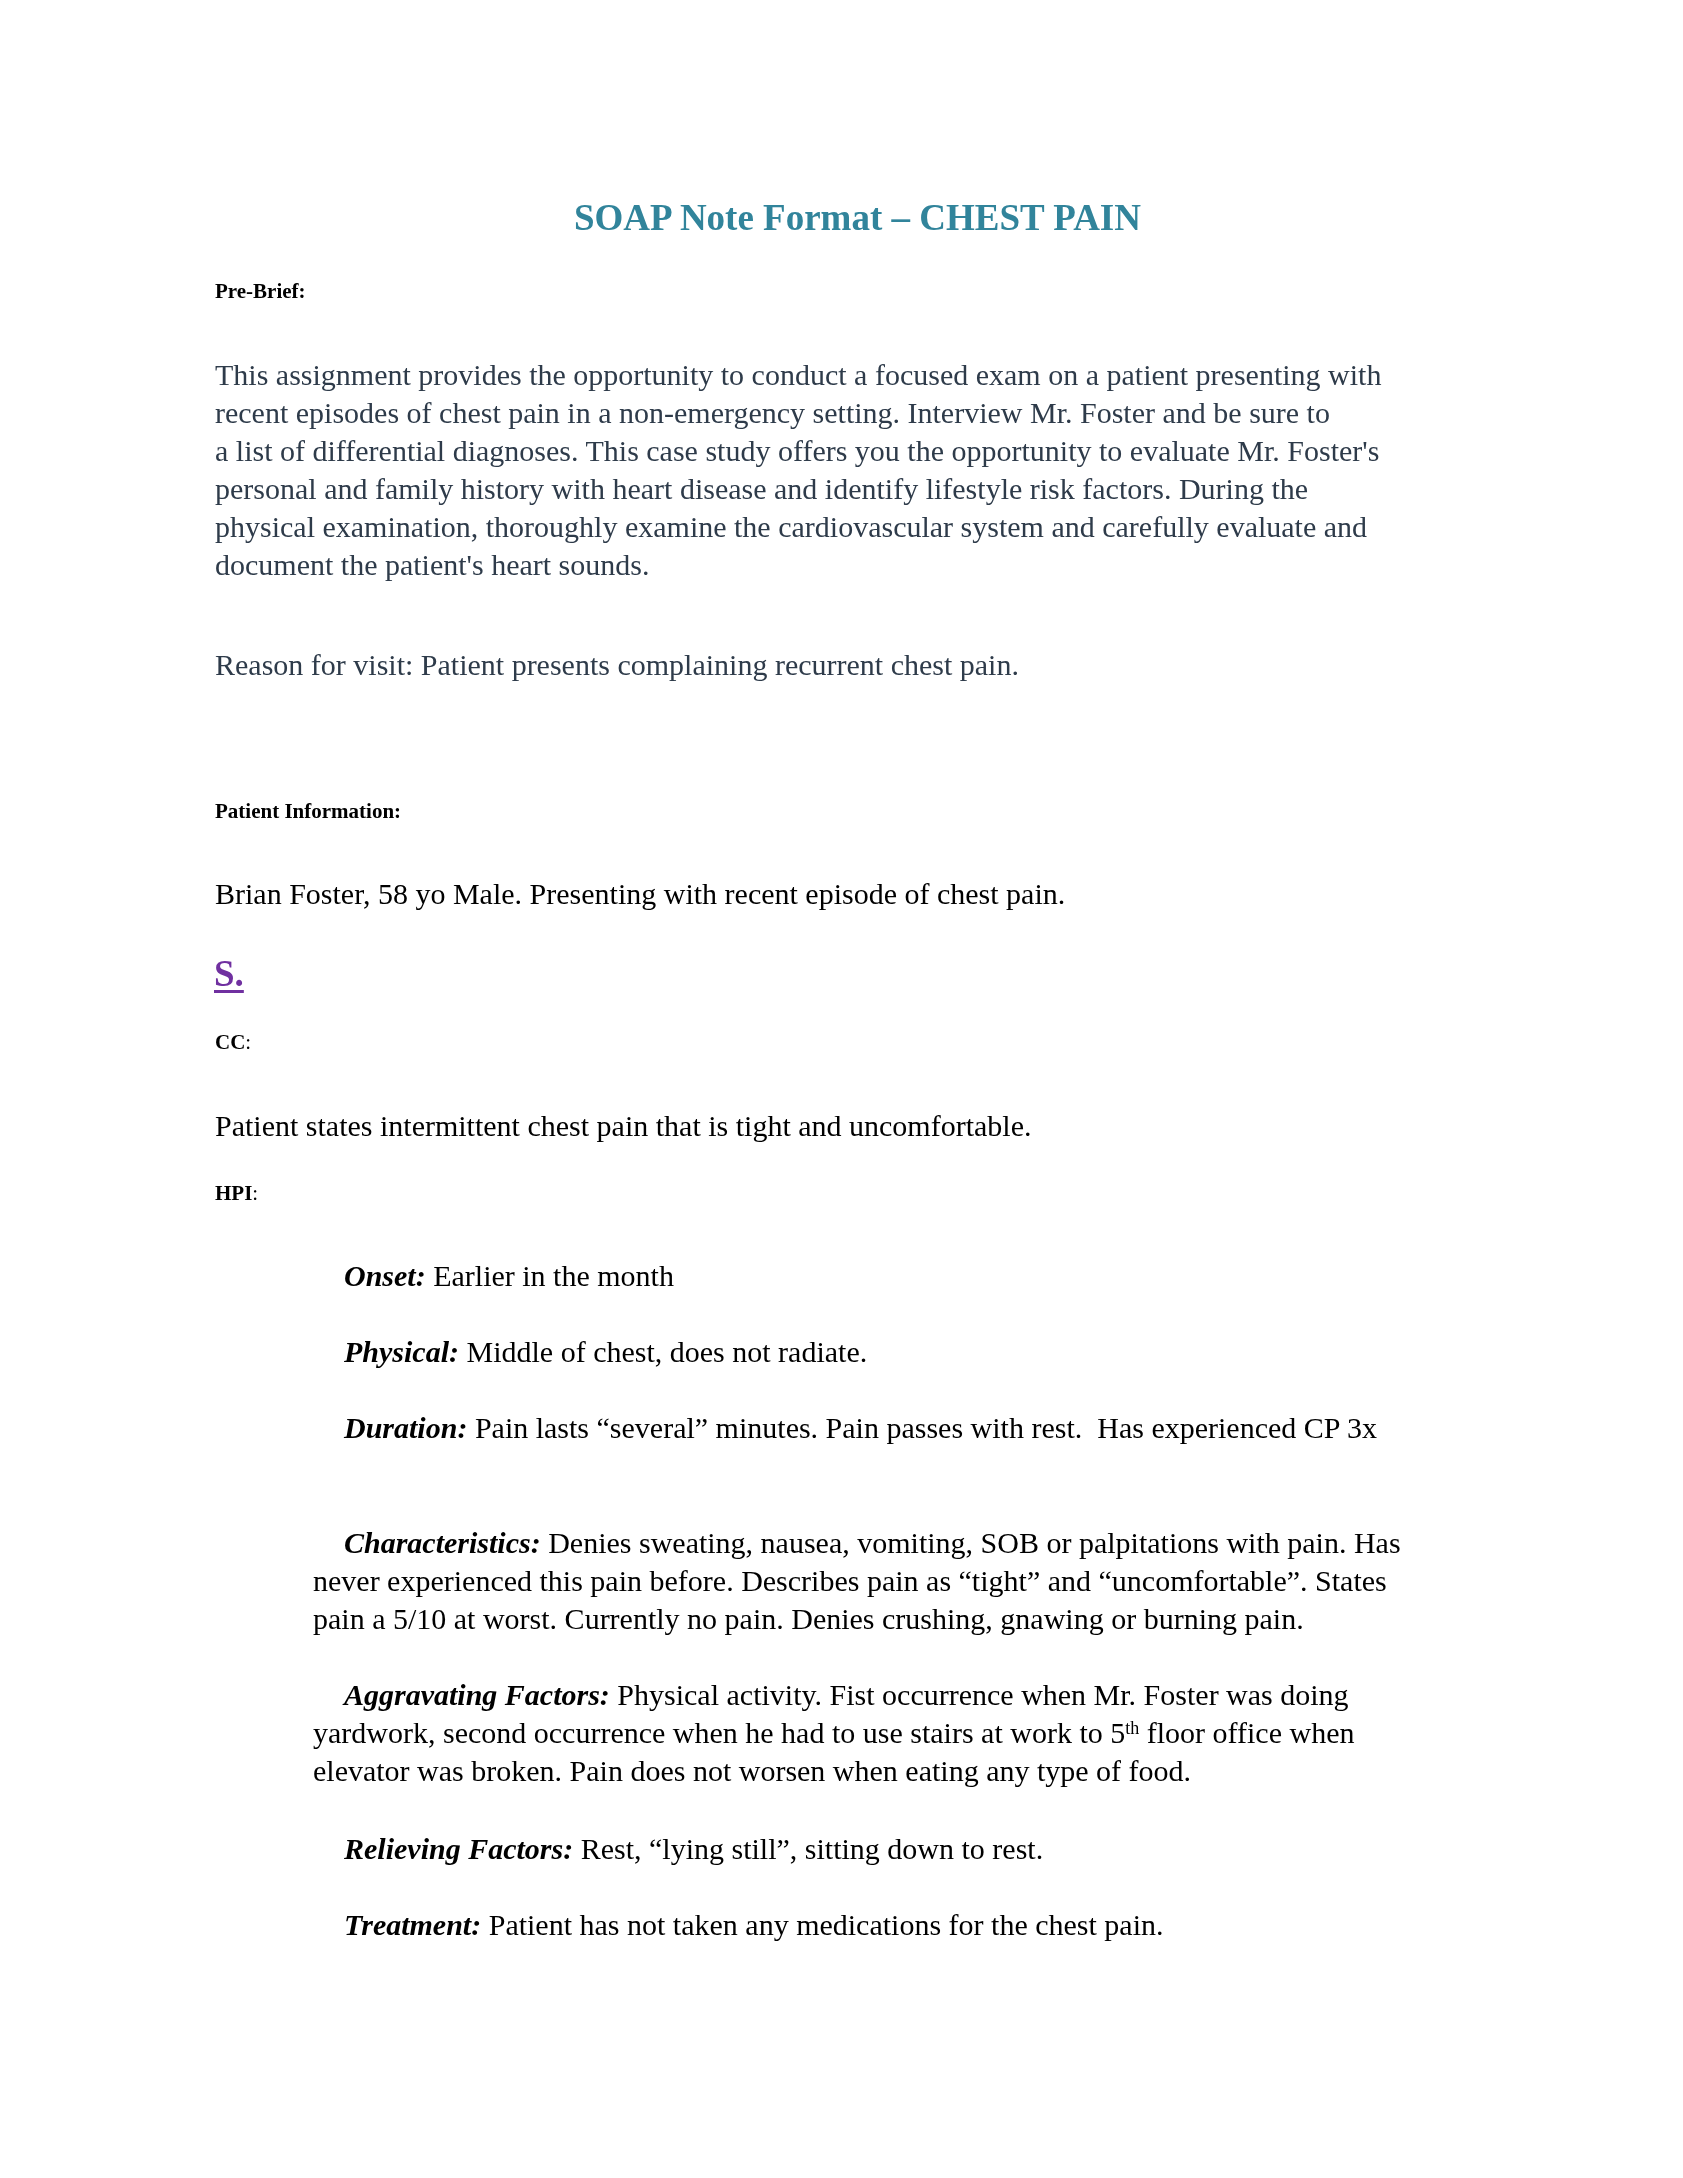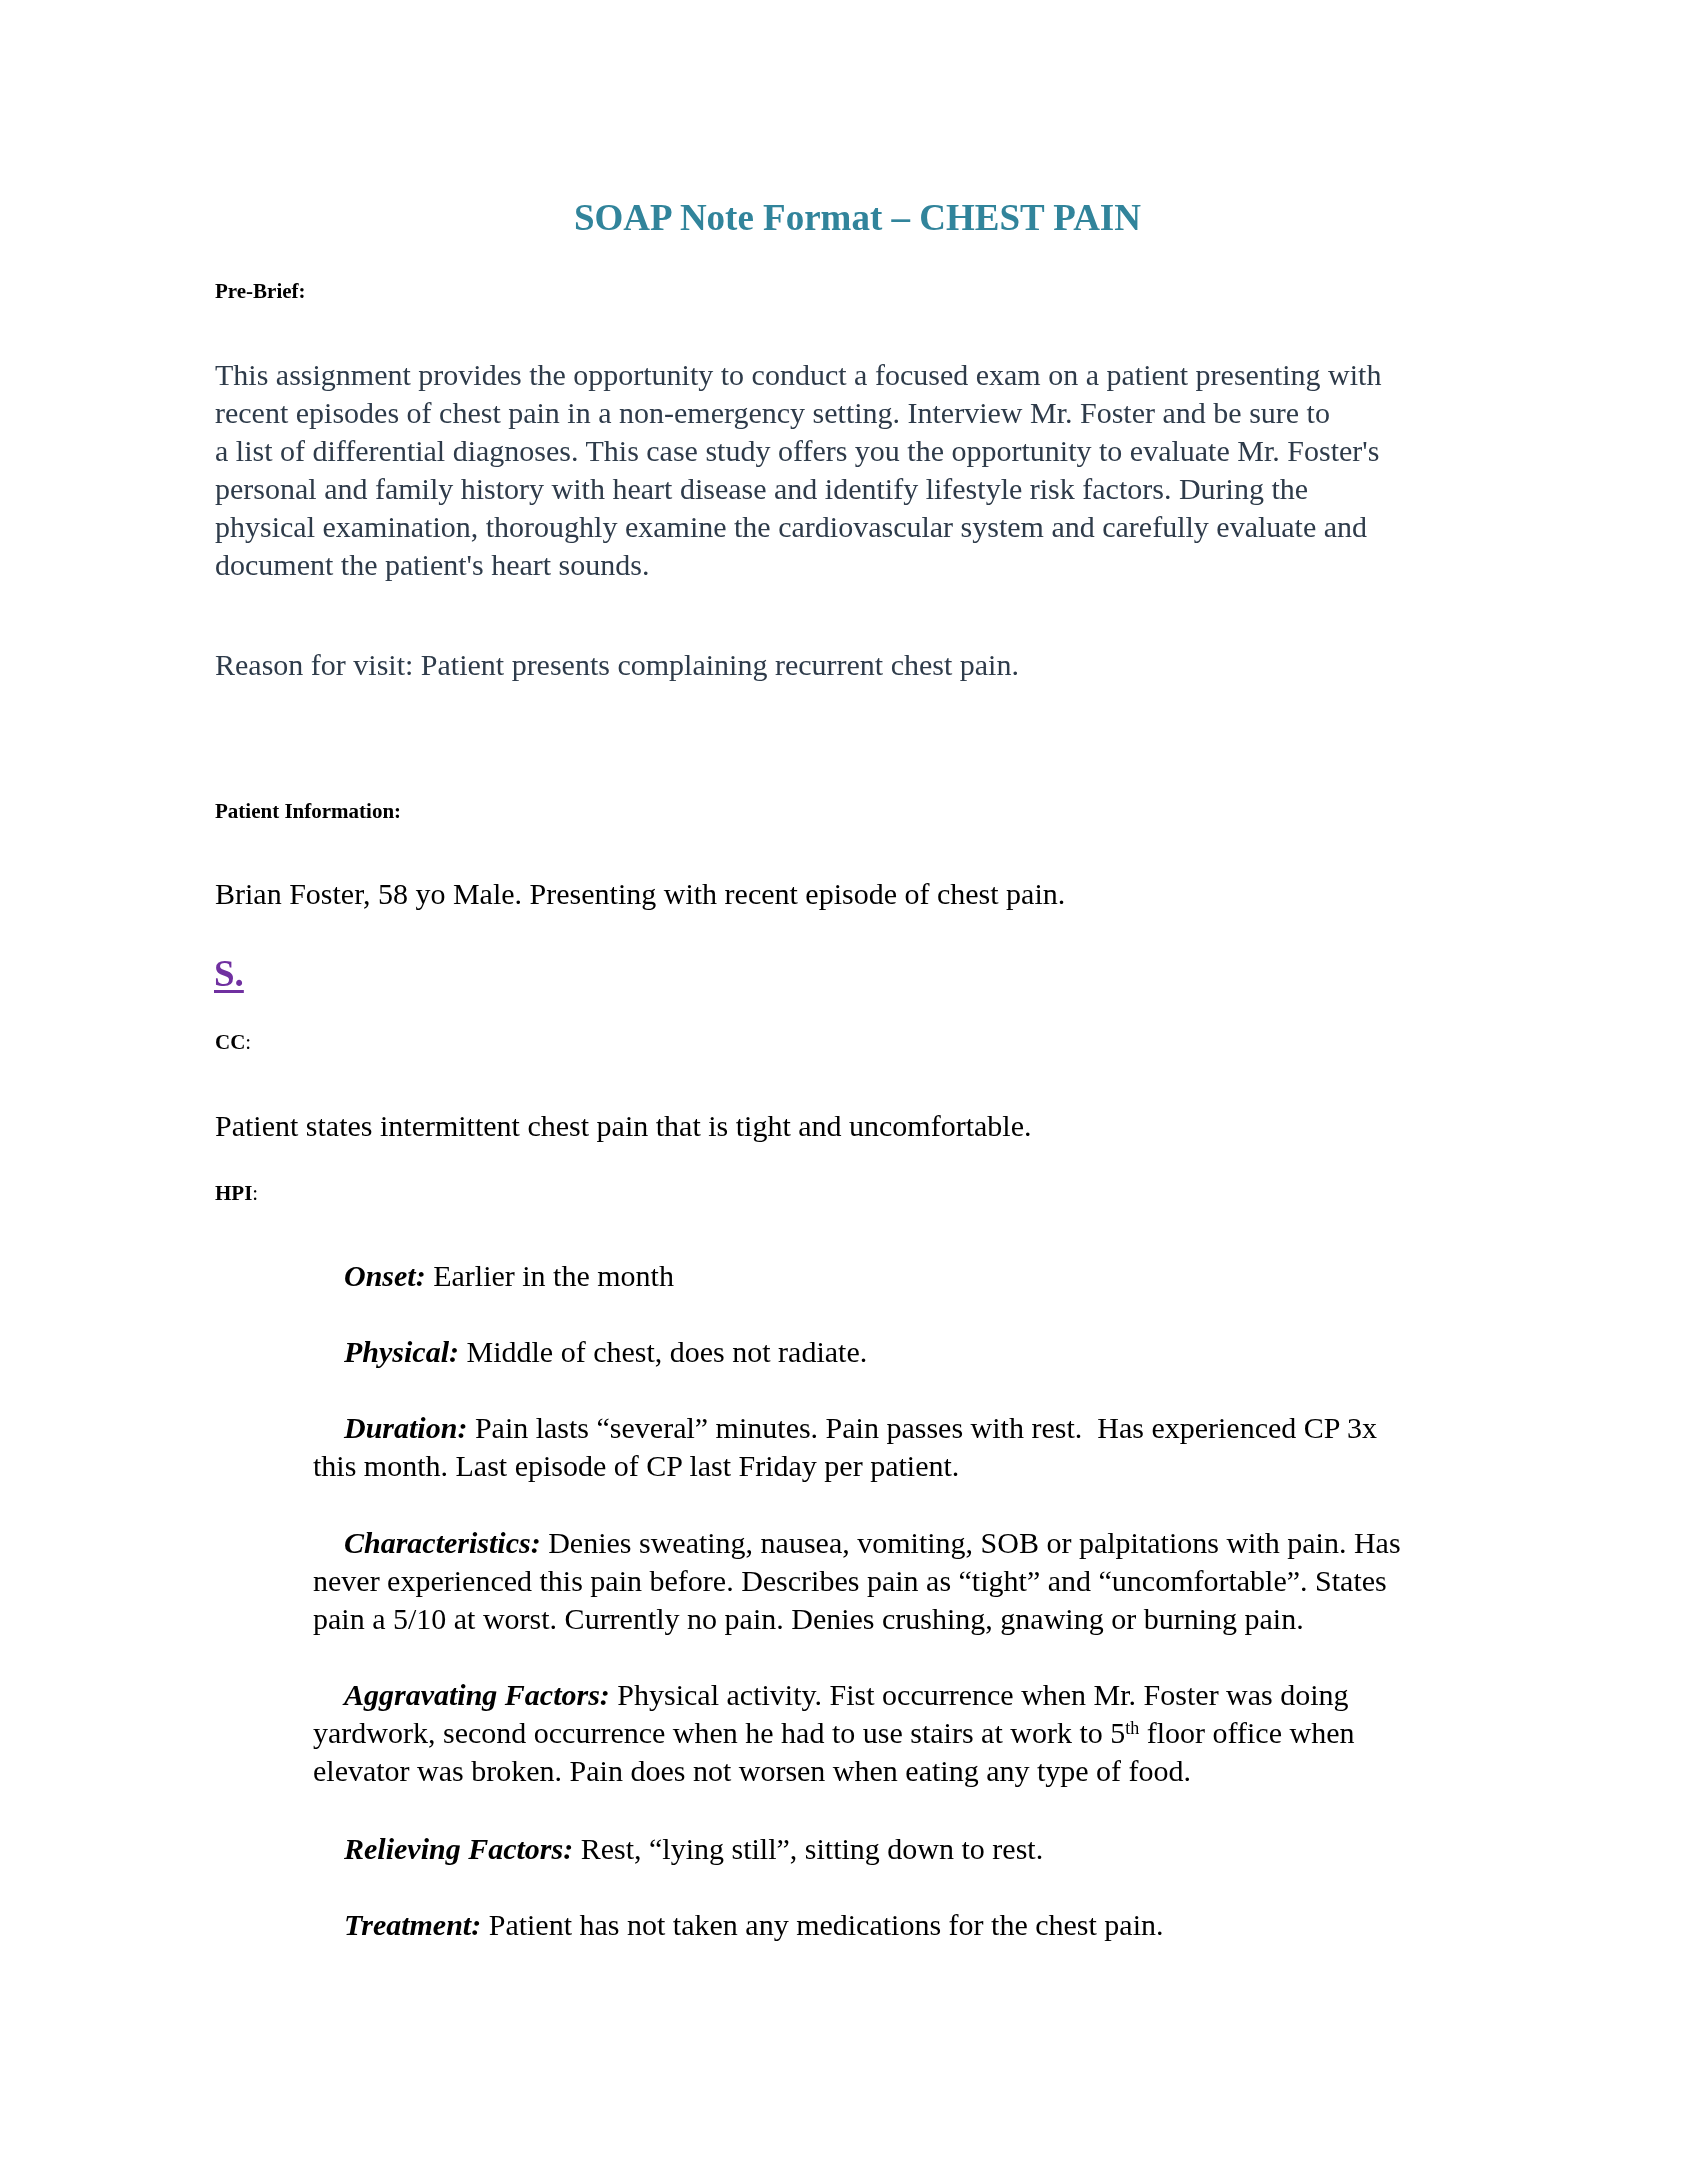--- a/index.html
+++ b/index.html
@@ -146,21 +146,20 @@
   <div class="hpi-item" style="top:1257px;">
     <span class="line"><span class="label">Onset:</span><span> Earlier in the month</span></span>
   </div>
 
   <div class="hpi-item" style="top:1333px;">
     <span class="line"><span class="label">Physical:</span><span> Middle of chest, does not radiate.</span></span>
   </div>
 
   <div class="hpi-item" style="top:1409px;">
     <span class="line"><span class="label">Duration:</span><span> Pain lasts “several” minutes. Pain passes with rest.&nbsp; Has experienced CP 3x</span></span>
-    <span class="line">this month. Last episode of CP last Friday per patient.</span>
   </div>
 
   <div class="hpi-item" style="top:1524px;">
     <span class="line"><span class="label">Characteristics:</span><span> Denies sweating, nausea, vomiting, SOB or palpitations with pain. Has</span></span>
     <span class="line">never experienced this pain before. Describes pain as “tight” and “uncomfortable”. States</span>
     <span class="line">pain a 5/10 at worst. Currently no pain. Denies crushing, gnawing or burning pain.</span>
   </div>
 
   <div class="hpi-item" style="top:1676px;">
     <span class="line"><span class="label">Aggravating Factors:</span><span> Physical activity. Fist occurrence when Mr. Foster was doing</span></span>

